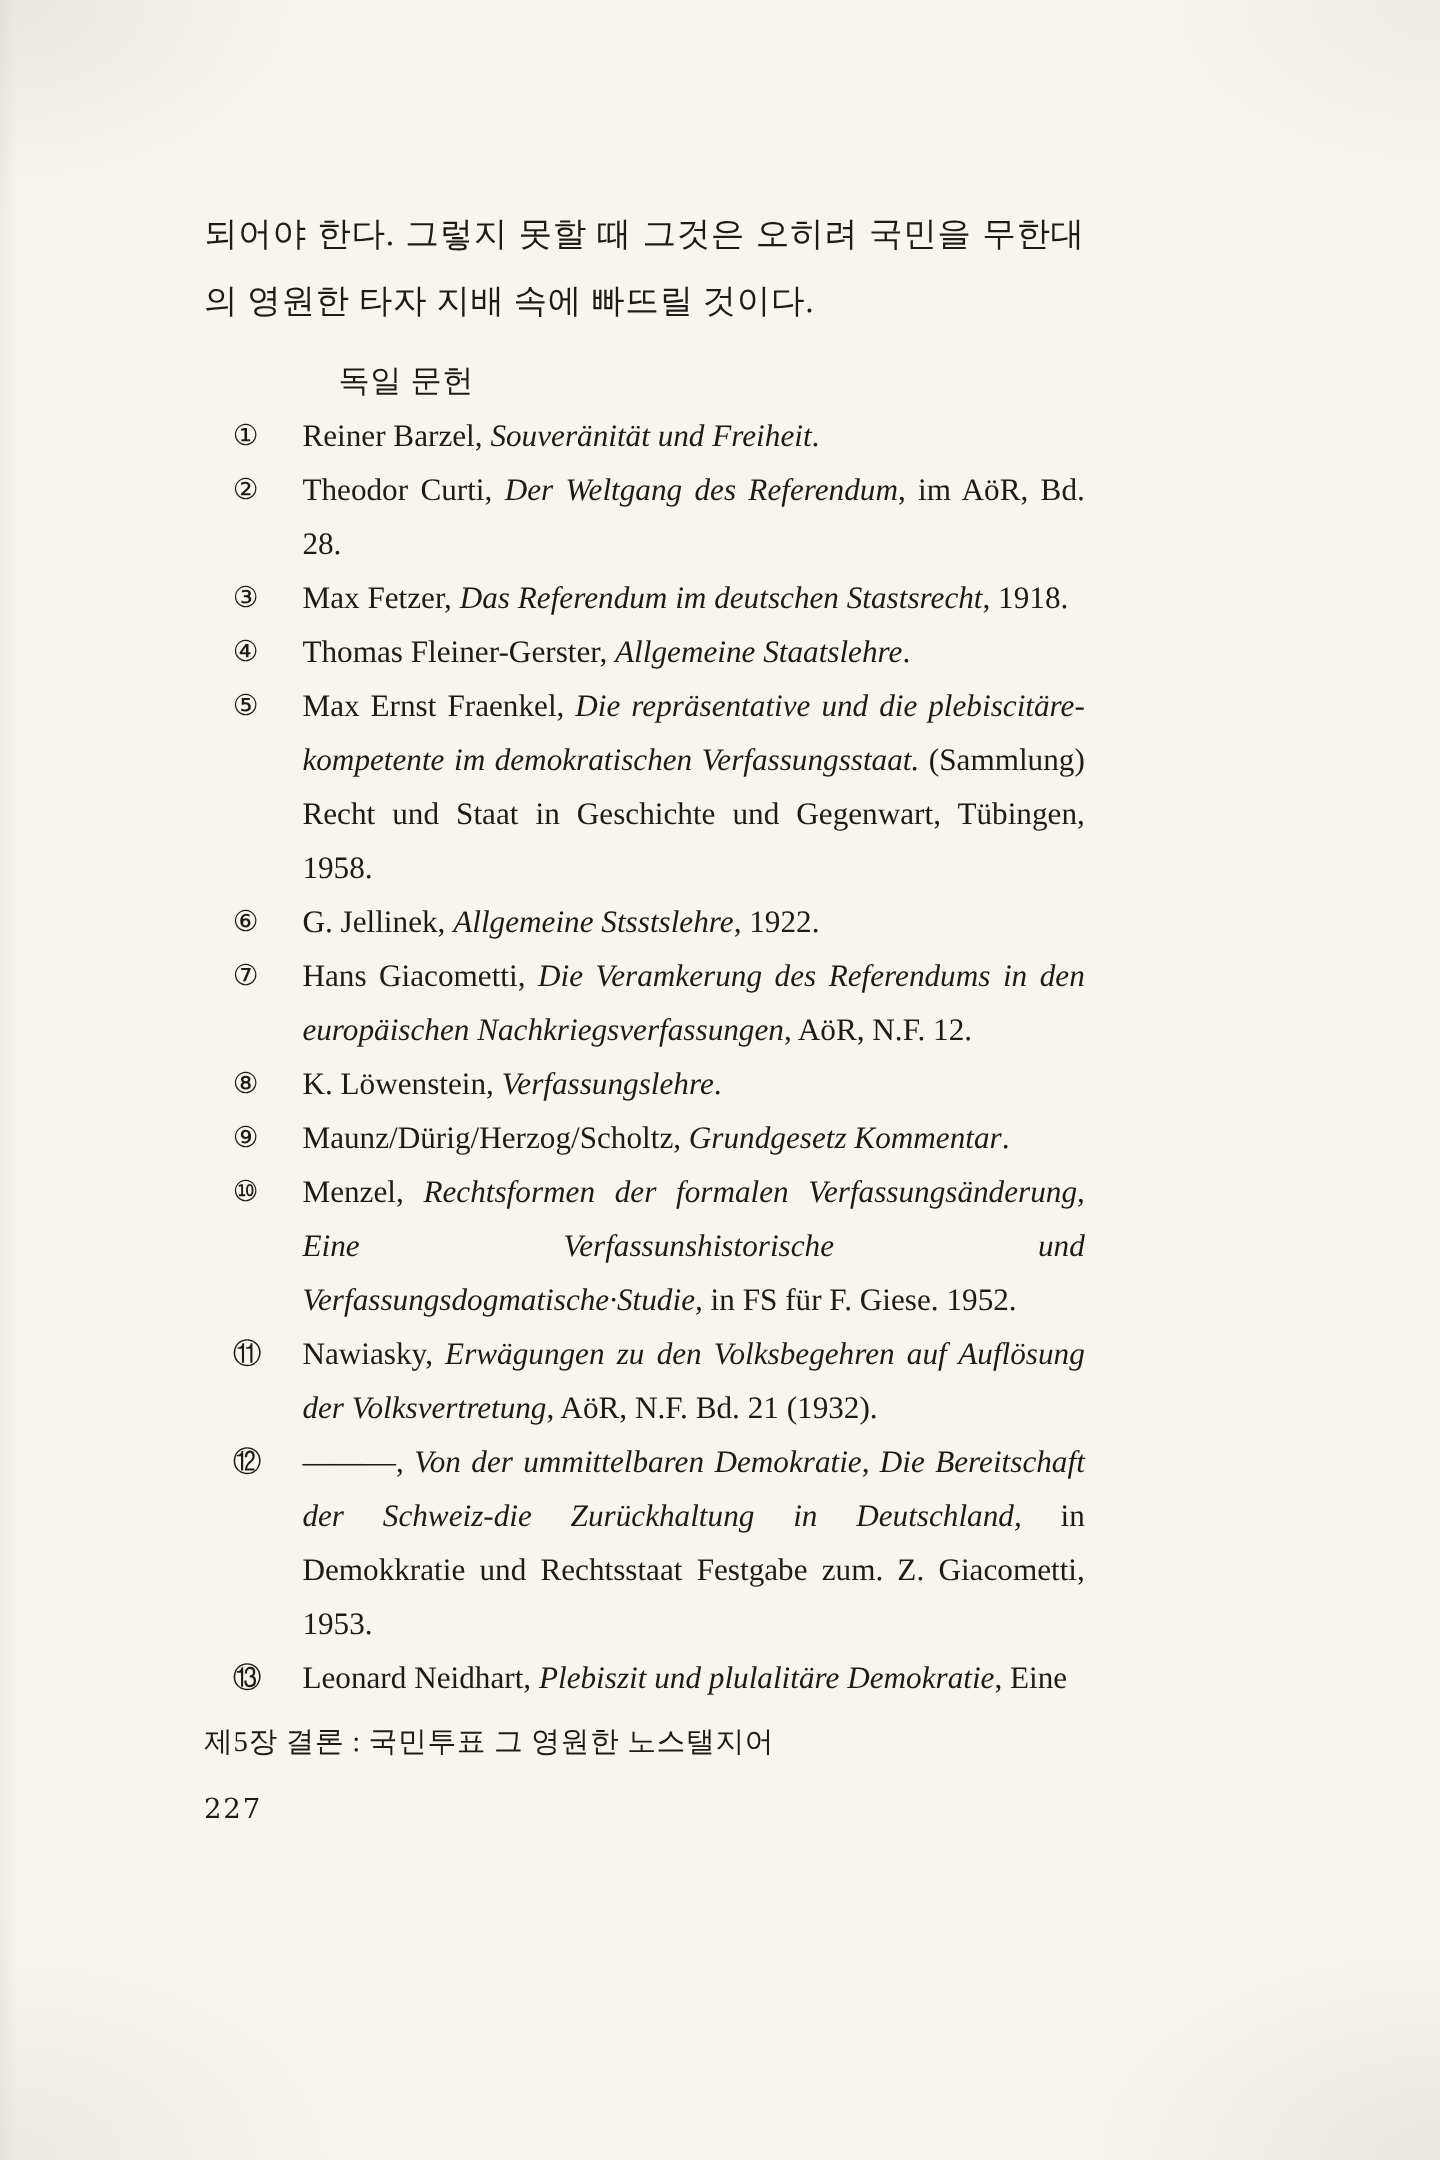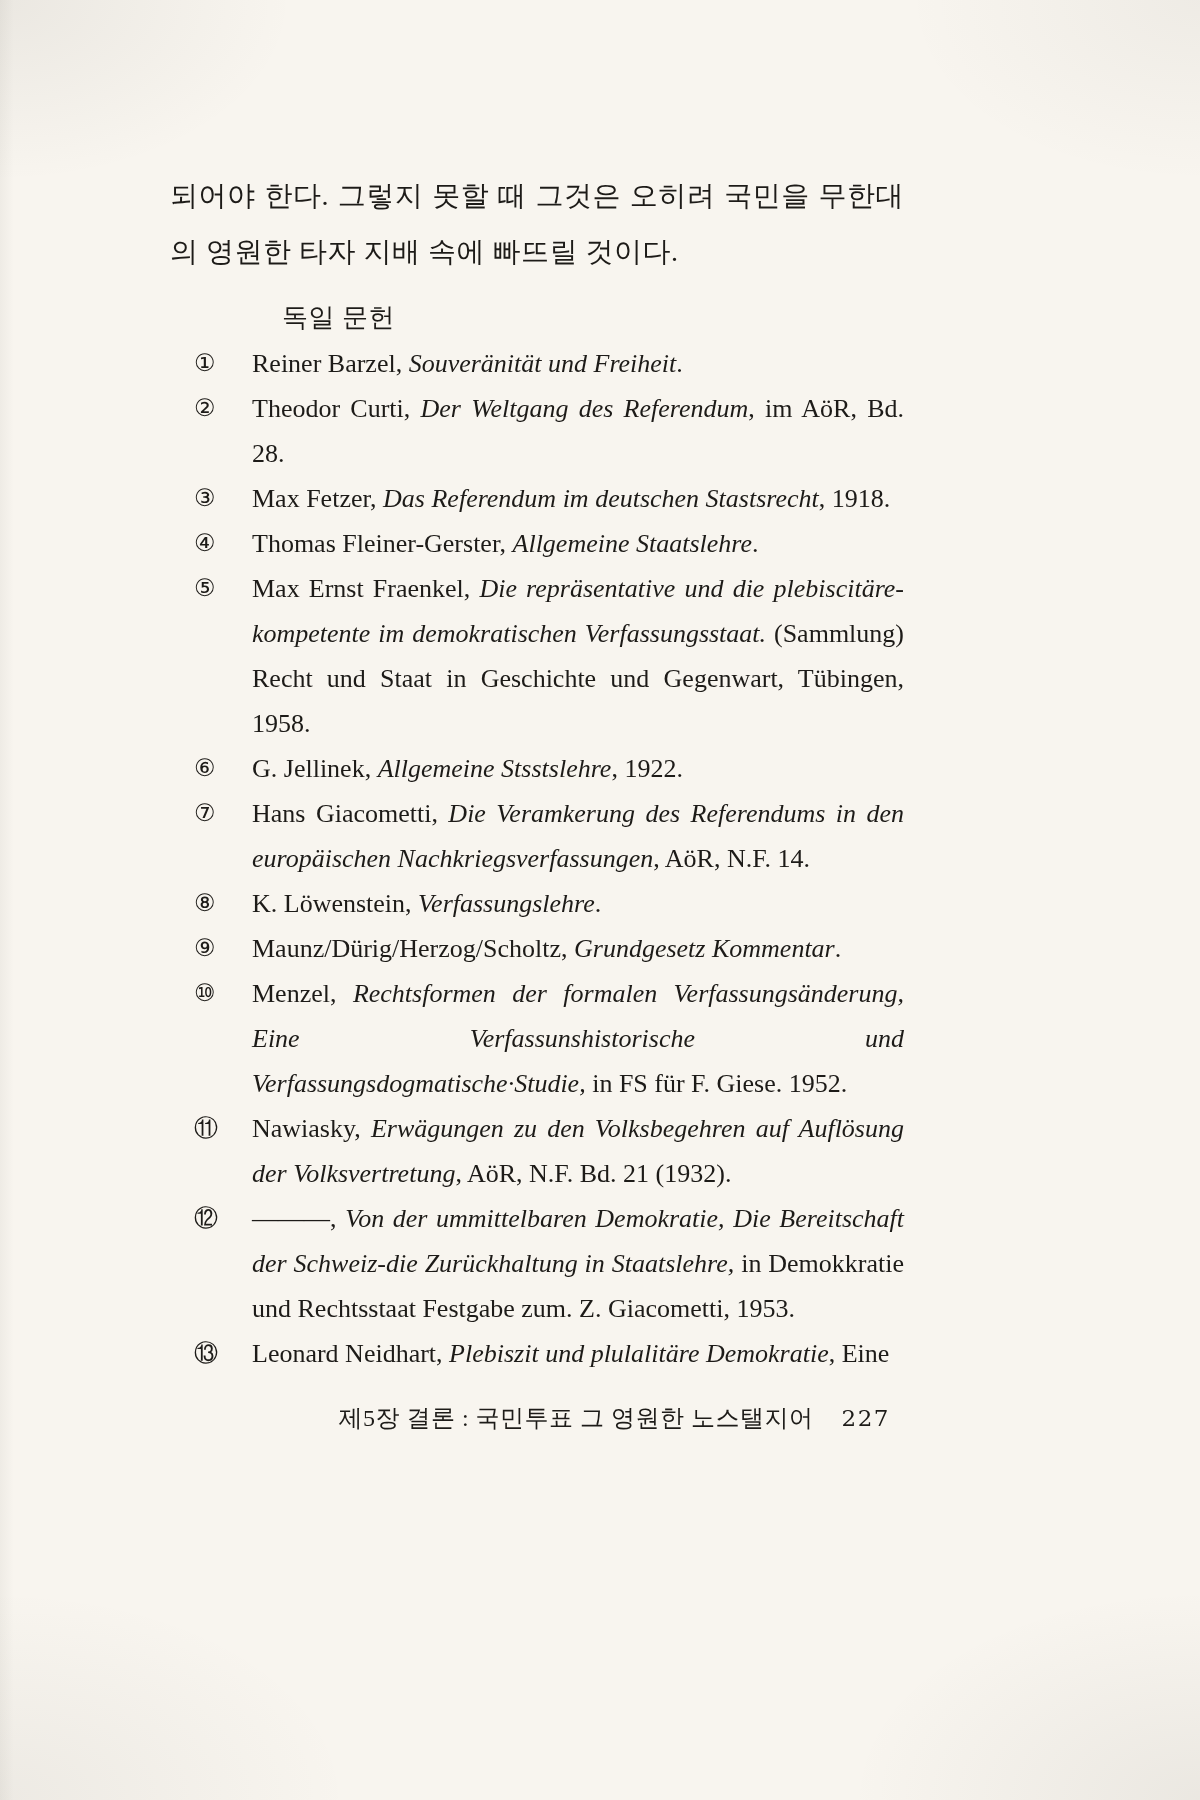--- a/index.html
+++ b/index.html
@@ -64,28 +64,29 @@
     flex: 1;
     font-size: 26px;
     line-height: 45px;
     text-align: justify;
     margin-left: 16px;
   }
   .it {
     font-style: italic;
   }
   .page-footer {
-    margin-top: 26px;
+    margin-top: 14px;
     display: flex;
     justify-content: flex-end;
     align-items: baseline;
     gap: 28px;
     padding-right: 14px;
     font-size: 24px;
     letter-spacing: 0.5px;
+    flex-direction: column;
   }
   .page-num {
     font-weight: normal;
     font-size: 23px;
     letter-spacing: 1.5px;
     font-family: "DejaVu Serif", serif;
   }
 </style>
 </head>
 <body>
@@ -118,41 +119,41 @@
         <div class="ref">
           <span class="marker">⑤</span>
           <span class="ref-body"><span>Max Ernst Fraenkel, </span><span class="it">Die repräsentative und die plebiscitäre-kompetente im demokratischen Verfassungsstaat.</span><span> (Sammlung) Recht und Staat in Geschichte und Gegenwart, Tübingen, 1958.</span></span>
         </div>
         <div class="ref">
           <span class="marker">⑥</span>
           <span class="ref-body"><span>G. Jellinek, </span><span class="it">Allgemeine Stsstslehre</span><span>, 1922.</span></span>
         </div>
         <div class="ref">
           <span class="marker">⑦</span>
-          <span class="ref-body"><span>Hans Giacometti, </span><span class="it">Die Veramkerung des Referendums in den europäischen Nachkriegsverfassungen</span><span>, AöR, N.F. 14.</span></span>
+          <span class="ref-body"><span>Hans Giacometti, </span><span class="it">Die Veramkerung des Referendums in den europäischen Nachkriegsverfassungen</span><span>, AöR, N.F. 12.</span></span>
         </div>
         <div class="ref">
           <span class="marker">⑧</span>
           <span class="ref-body"><span>K. Löwenstein, </span><span class="it">Verfassungslehre</span><span>.</span></span>
         </div>
         <div class="ref">
           <span class="marker">⑨</span>
           <span class="ref-body"><span>Maunz/Dürig/Herzog/Scholtz, </span><span class="it">Grundgesetz Kommentar</span><span>.</span></span>
         </div>
         <div class="ref">
           <span class="marker">⑩</span>
           <span class="ref-body"><span>Menzel, </span><span class="it">Rechtsformen der formalen Verfassungsänderung, Eine Verfassunshistorische und Verfassungsdogmatische·Studie,</span><span> in FS für F. Giese. 1952.</span></span>
         </div>
         <div class="ref">
           <span class="marker">⑪</span>
           <span class="ref-body"><span>Nawiasky, </span><span class="it">Erwägungen zu den Volksbegehren auf Auflösung der Volksvertretung</span><span>, AöR, N.F. Bd. 21 (1932).</span></span>
         </div>
         <div class="ref">
           <span class="marker">⑫</span>
-          <span class="ref-body"><span>———, </span><span class="it">Von der ummittelbaren Demokratie, Die Bereitschaft der Schweiz-die Zurückhaltung in Staatslehre,</span><span> in Demokkratie und Rechtsstaat Festgabe zum. Z. Giacometti, 1953.</span></span>
+          <span class="ref-body"><span>———, </span><span class="it">Von der ummittelbaren Demokratie, Die Bereitschaft der Schweiz-die Zurückhaltung in Deutschland,</span><span> in Demokkratie und Rechtsstaat Festgabe zum. Z. Giacometti, 1953.</span></span>
         </div>
         <div class="ref">
           <span class="marker">⑬</span>
           <span class="ref-body"><span>Leonard Neidhart, </span><span class="it">Plebiszit und plulalitäre Demokratie</span><span>, Eine</span></span>
         </div>
       </div>
 
     <div class="page-footer">
       <span>제5장  결론 : 국민투표 그 영원한 노스탤지어</span>
       <span class="page-num">227</span>

